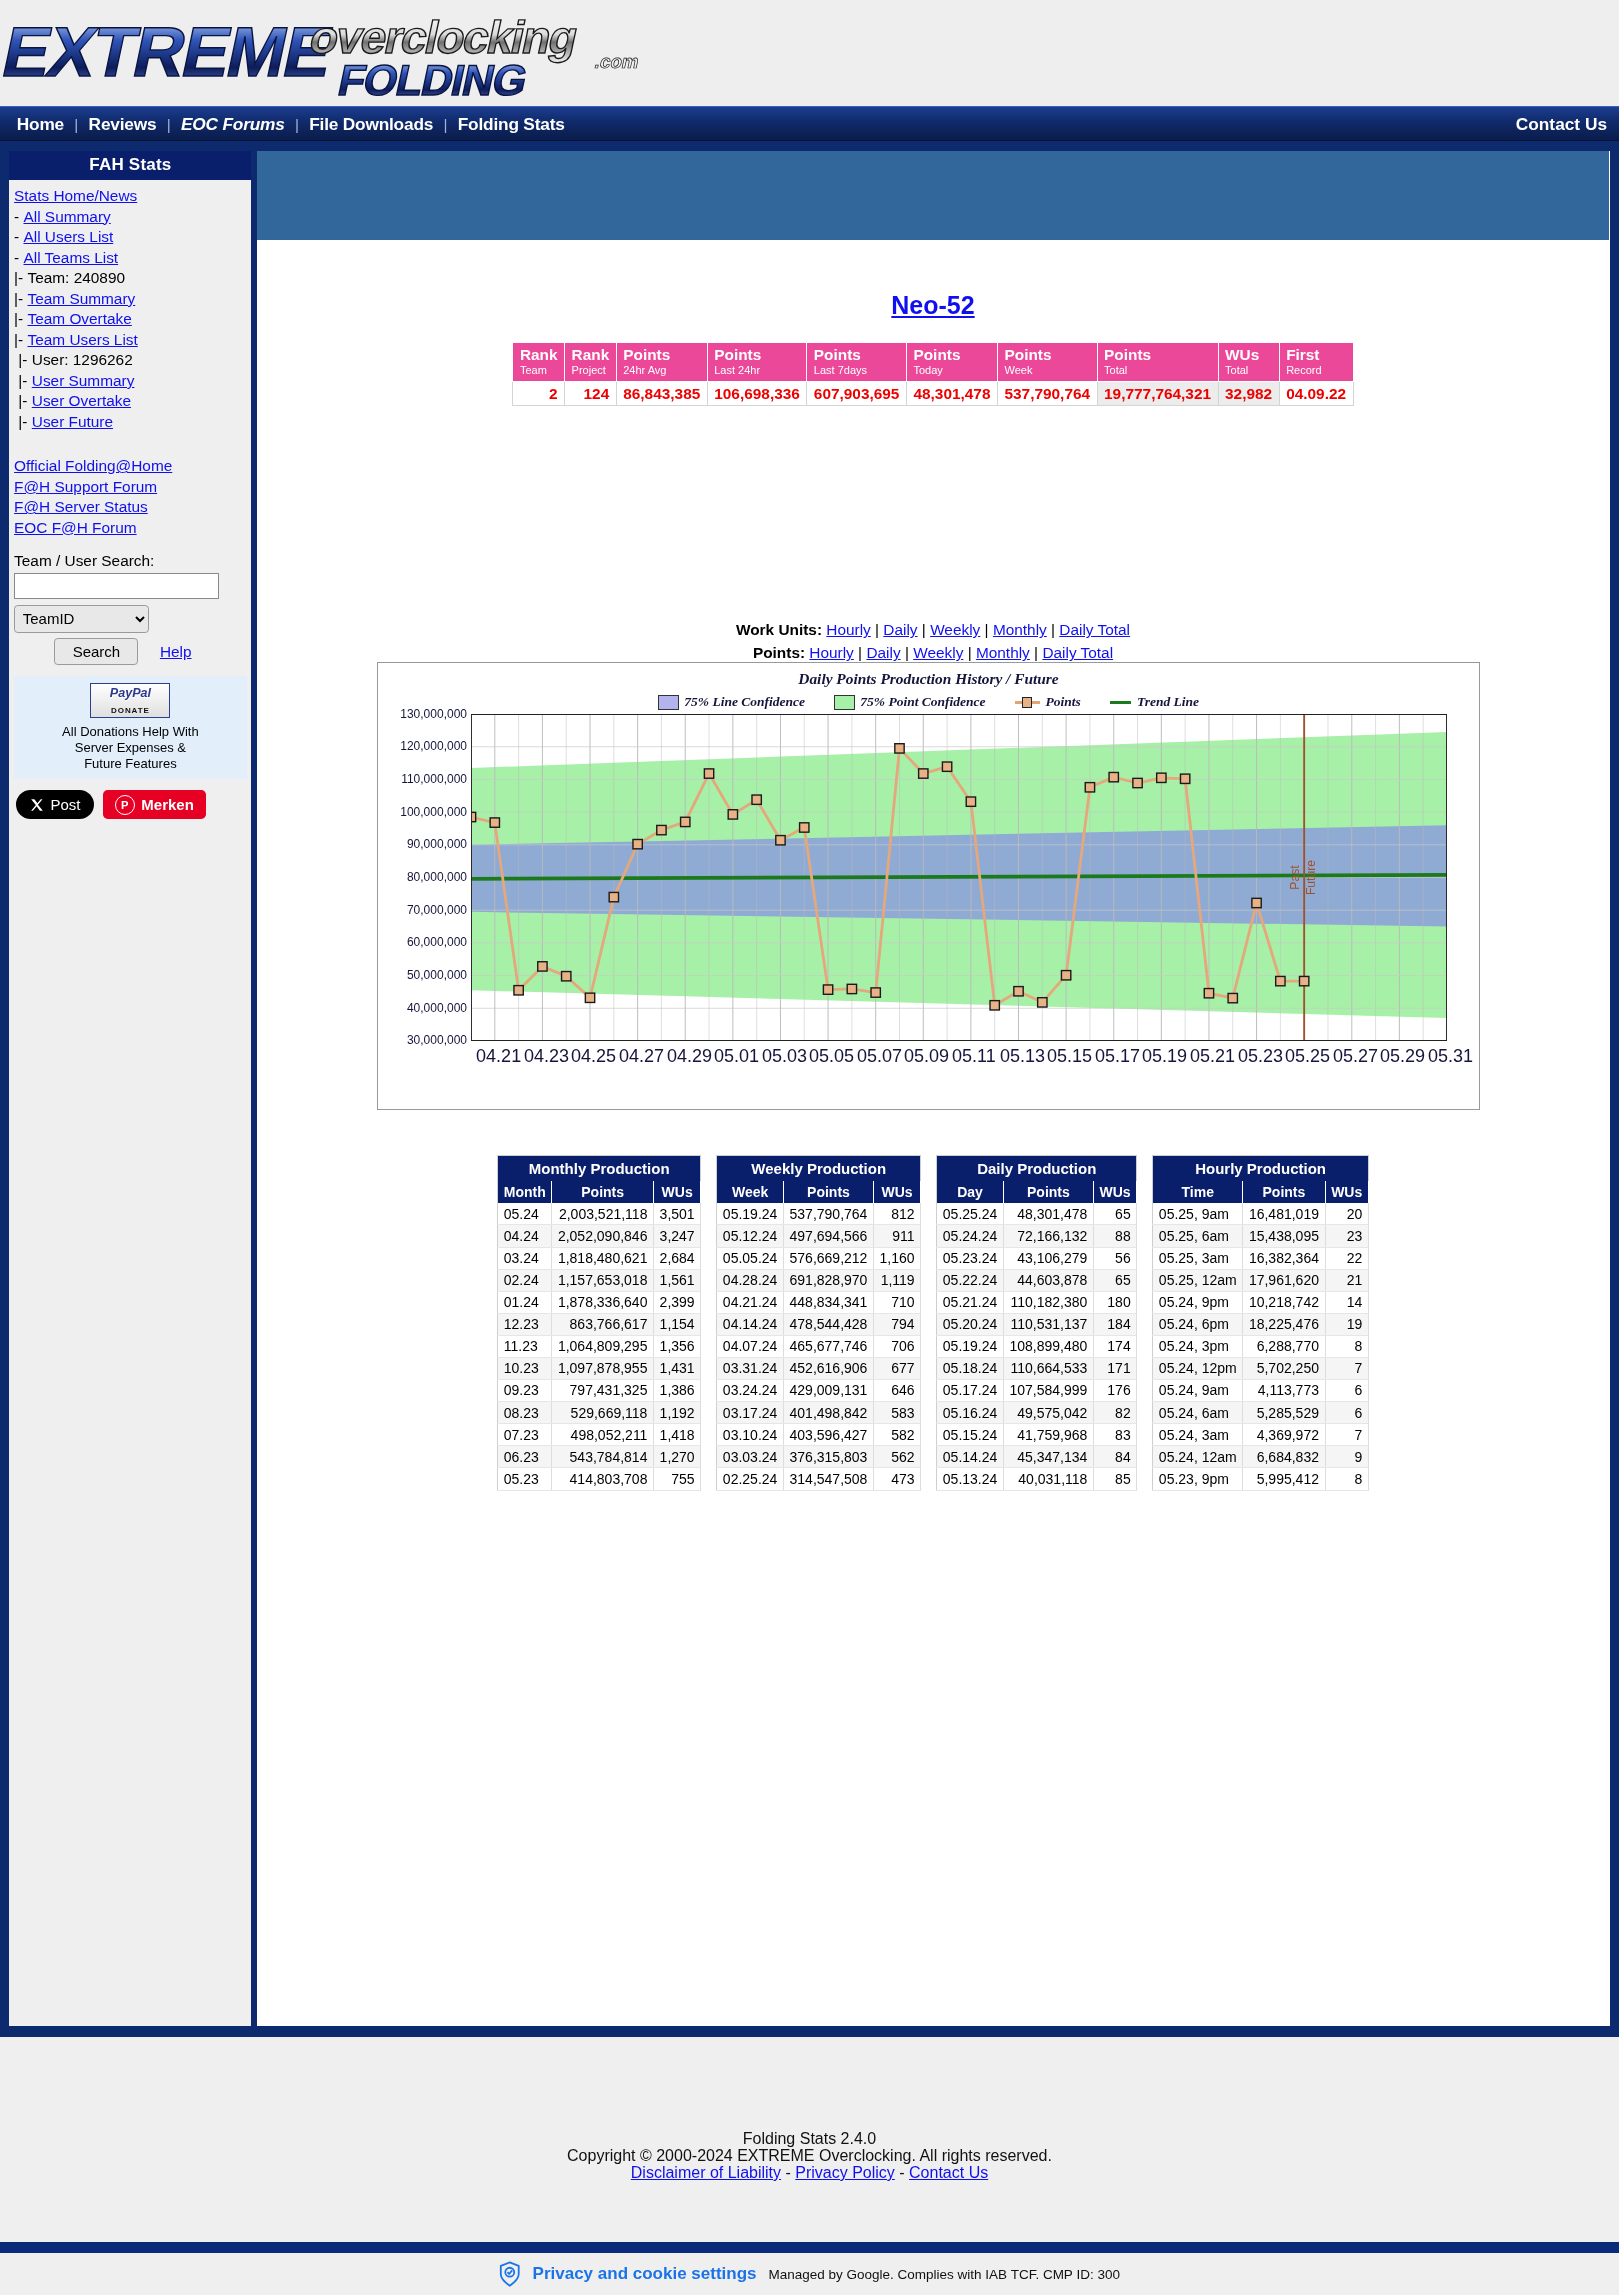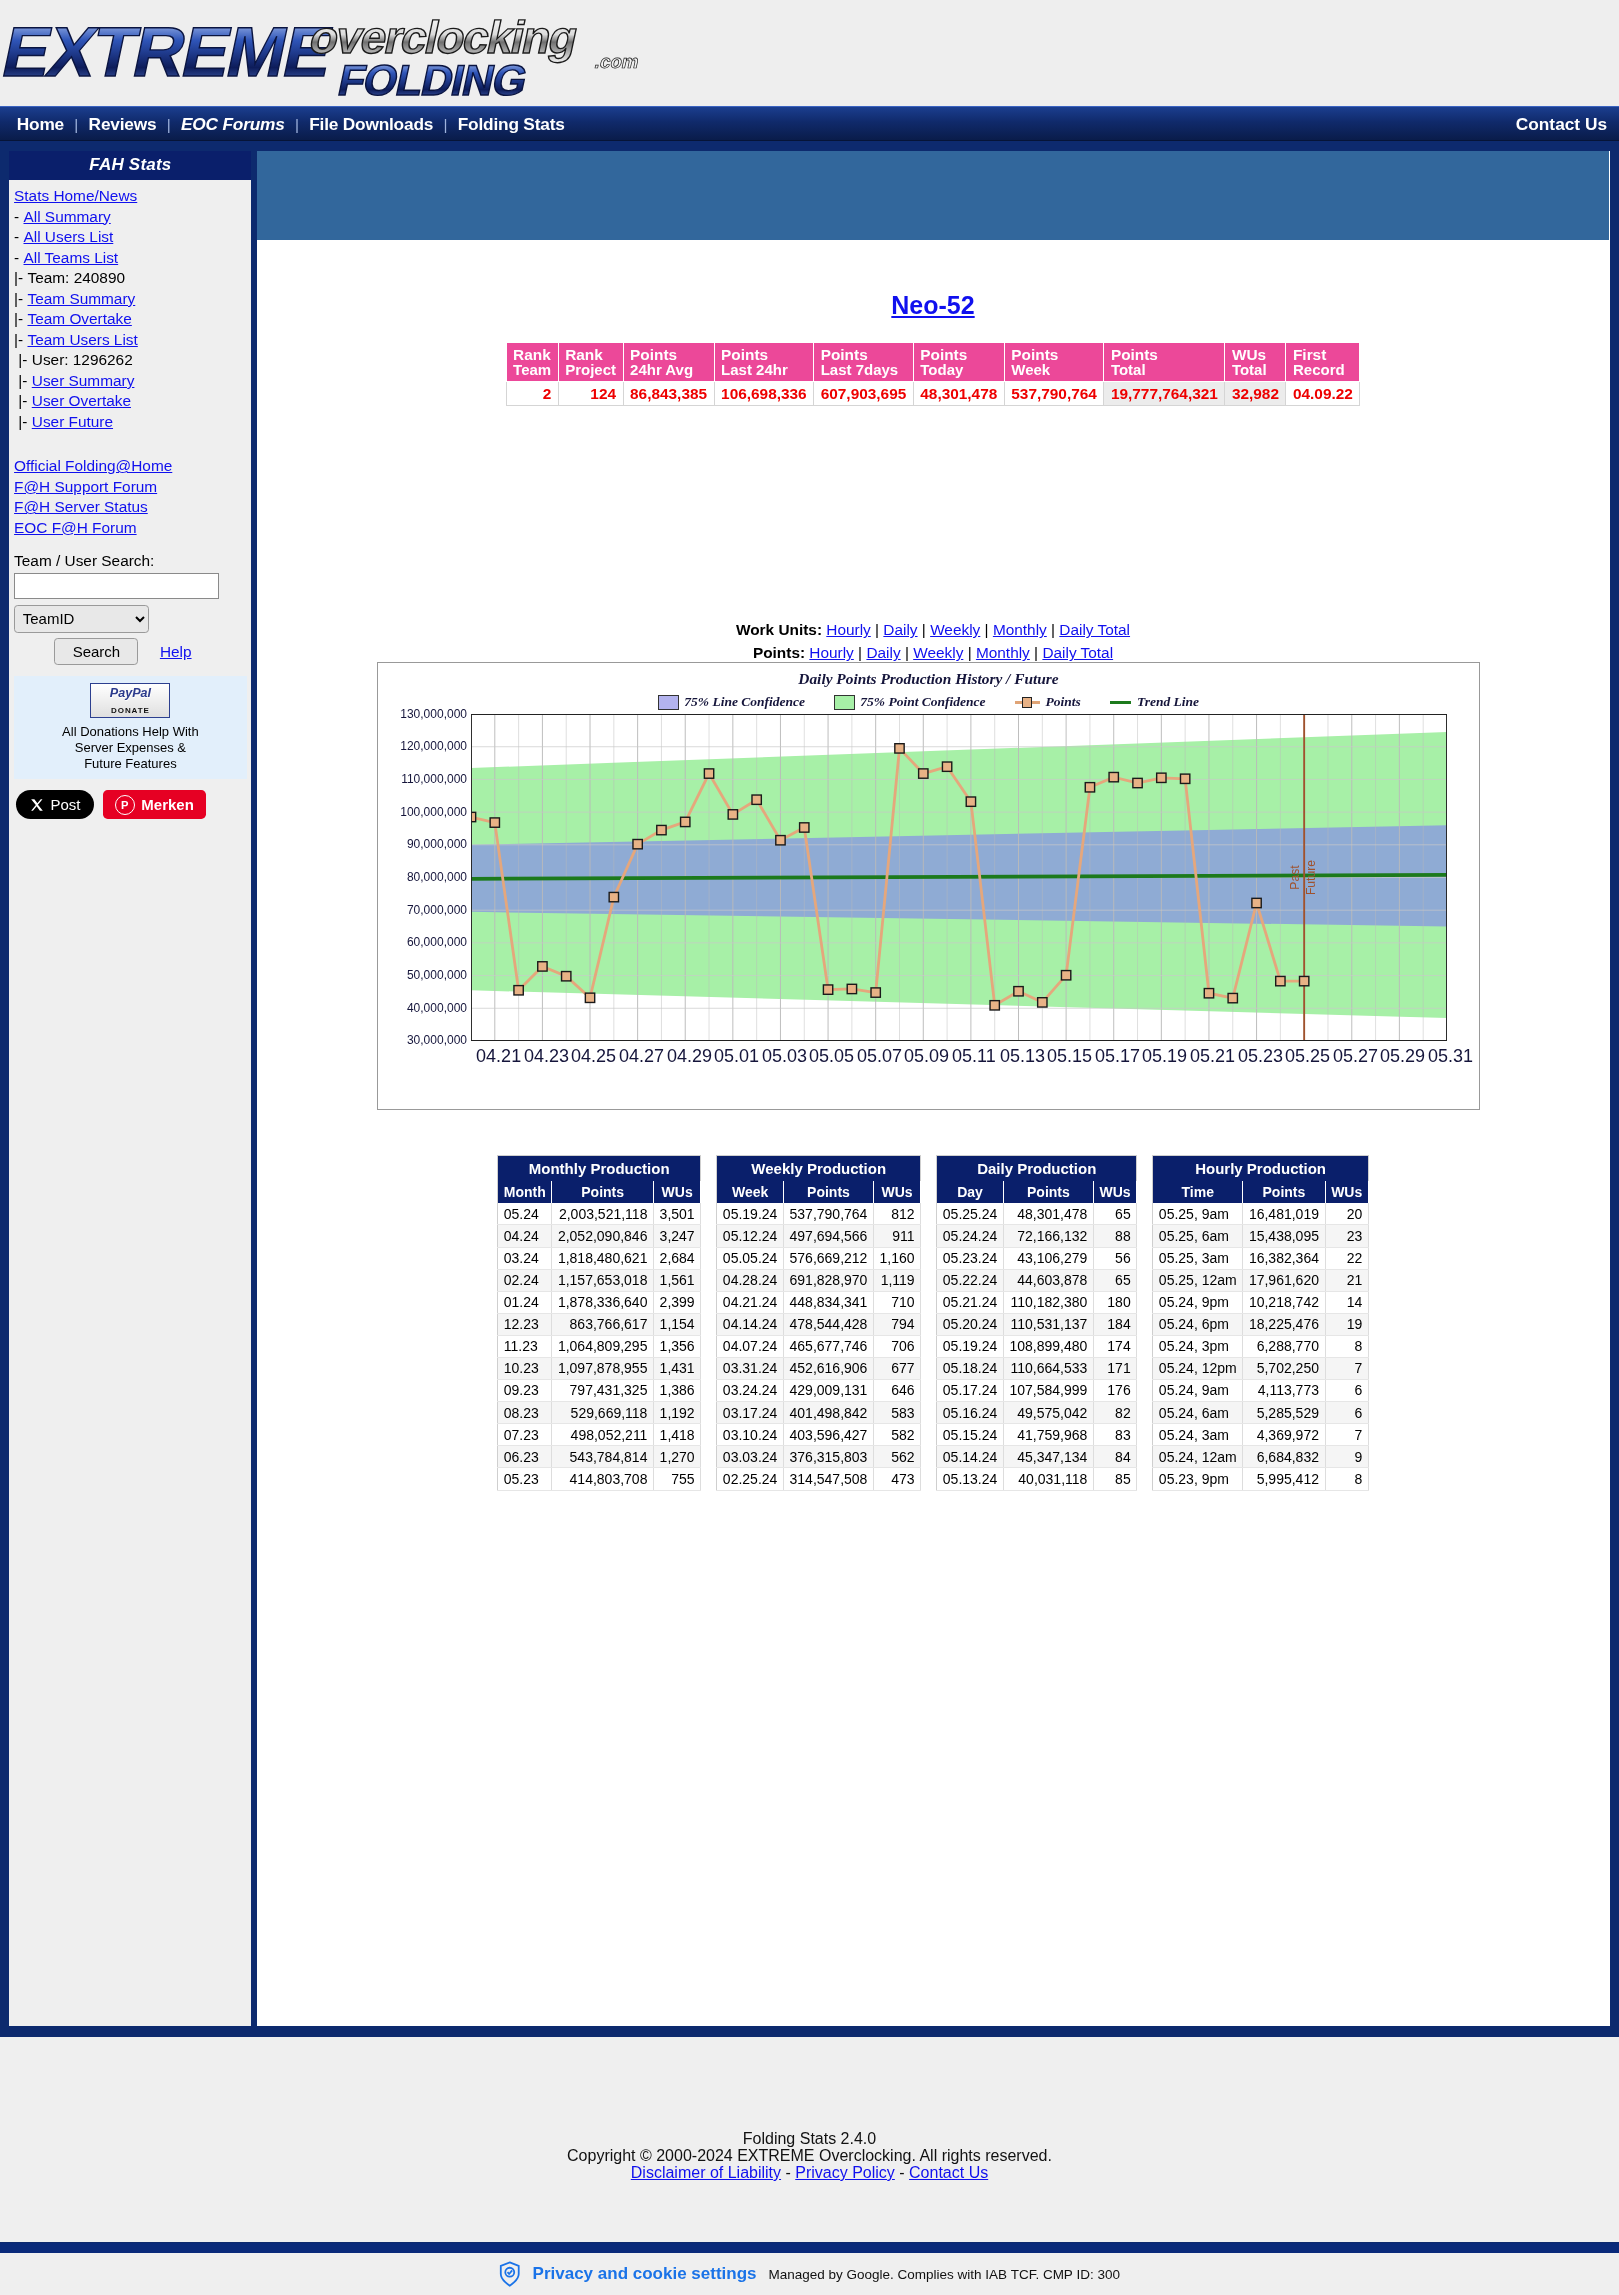--- a/index.html
+++ b/index.html
@@ -28,21 +28,21 @@
 
   
   .frame{position:absolute;left:0;top:142px;width:1619px;height:1895px;background:#0d2a6e;}
   .sidebar{position:absolute;left:8.4px;top:8.4px;width:244px;height:1877px;
     background:#efefef;border:1.4px solid #0d2a6e;box-sizing:border-box;}
   .content{position:absolute;left:256px;top:8.4px;width:1355px;height:1877px;background:#ffffff;
     border:1.4px solid #0d2a6e;box-sizing:border-box;}
 
   
   .fahhead{background:#0a1f6b;color:#ffffff;text-align:center;font-weight:bold;
-    font-size:17px;padding:3.7px 0 4.7px 0;letter-spacing:0.2px;font-style:italic;}
+    font-size:17px;padding:3.7px 0 4.7px 0;letter-spacing:0.2px;}
   .fahbox{background:#ffffff;padding:2.8px 4.7px 4.7px 4.7px;font-size:15.4px;line-height:18.7px;color:#000;}
   .grn{color:#007d00;}
   .sidelinks{padding:6.5px 4.7px 0 4.7px;font-size:15.4px;line-height:20.5px;color:#000;}
   .sidelinks a{color:#1010ee;text-decoration:underline;}
   .sidelinks .blk{color:#000;}
   .spacer{height:12px;}
   .searchlabel{font-size:15.4px;padding:1.9px 4.7px 2.8px 4.7px;color:#000;}
   .searchinput{display:block;margin:0 4.7px;width:205px;height:26px;
     border:0.9px solid #8a8a8a;background:#fff;font-size:14px;box-sizing:border-box;}
   .selwrap{margin:5.6px 4.7px 0 4.7px;}
@@ -73,21 +73,21 @@
   .adbox{position:absolute;left:0;top:0;width:1352px;height:89px;background:#32679c;}
   .teamtitle{position:absolute;left:0;top:140px;width:1352px;text-align:center;}
   .teamtitle a{font-size:25px;font-weight:bold;color:#1010ee;text-decoration:underline;}
 
   table.stats{border-collapse:collapse;}
   .topstats{position:absolute;left:0;top:191px;width:1352px;display:flex;justify-content:center;}
   .topstats table{border:1.4px solid #c8c8c8;border-collapse:collapse;}
   .topstats th{background:#ec4899;color:#fff;border:0.5px solid #ffffff;padding:2.8px 6.5px 3.7px 6.5px;
     text-align:left;font-weight:bold;}
   .topstats th .t1{display:block;font-size:15.4px;line-height:17px;}
-  .topstats th .t2{display:block;font-size:15px;line-height:14px;font-weight:bold;}
+  .topstats th .t2{display:block;font-size:11px;line-height:14px;font-weight:normal;}
   .topstats td{background:#ffffff;color:#ee0000;font-size:15.4px;font-weight:bold;
     text-align:right;padding:2.8px 6.5px;border:0.5px solid #d5d5d5;}
   .topstats td.shade{background:#ececec;}
 
   .linkrows{position:absolute;left:0;top:467px;width:1352px;text-align:center;
     font-size:15.4px;line-height:23px;color:#000;}
   .linkrows b{font-weight:bold;}
   .linkrows a{color:#1010ee;text-decoration:underline;}
 
   

